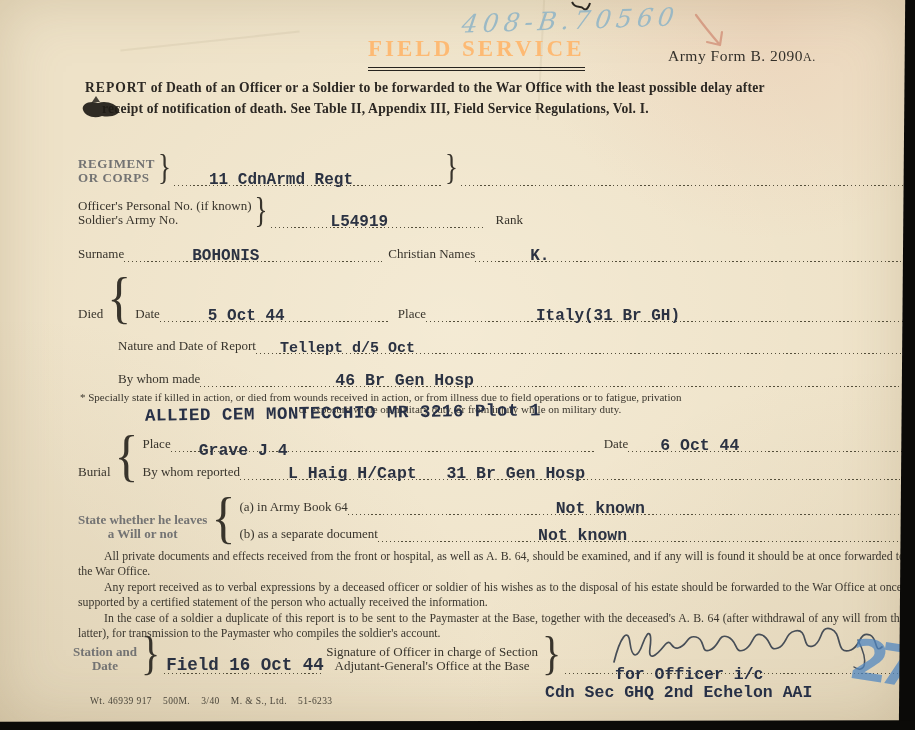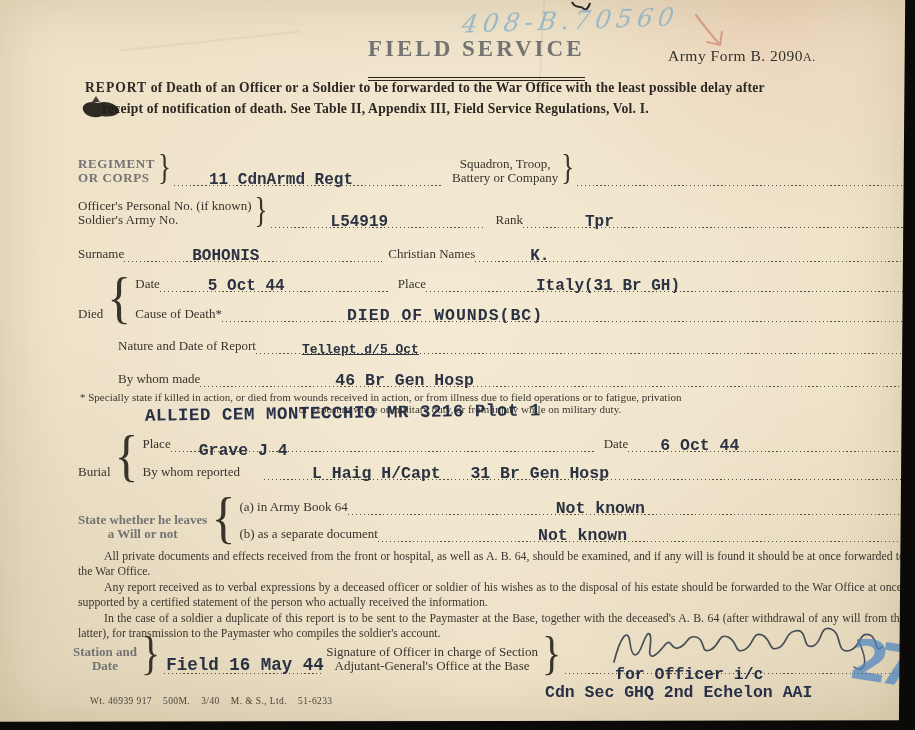--- a/index.html
+++ b/index.html
@@ -41,21 +41,21 @@
   .br3 { font-size:50px; font-weight:400; color:#38342c; transform:scaleY(1.15); padding:0 4px; line-height:1; }
   .twolines { display:flex; flex-direction:column; justify-content:center; }
   .ctr { text-align:center; }
   .hw-blue {
     position:absolute; font-family:"DejaVu Serif", serif; font-style:italic;
     color:#93b6c6; letter-spacing:5px; font-size:25px;
     transform:rotate(-2deg) skewX(-10deg); opacity:0.9;
   }
   .title {
     position:absolute; font-size:23px; font-weight:bold; letter-spacing:3px;
-    color:#737373; border-bottom:4px double #26231e; padding-bottom:15px;
+    color:#fdba74; border-bottom:4px double #26231e; padding-bottom:5px;
   }
   .formno { position:absolute; font-size:15.5px; color:#33302a; letter-spacing:0.5px; }
   .formno .sfx { font-size:12px; }
   .rpt { position:absolute; font-weight:bold; font-size:13.6px; color:#2c2823; letter-spacing:0.2px; }
   .fnote { position:absolute; font-size:11px; color:#3a362e; }
   .paras { position:absolute; font-size:11.8px; line-height:1.28; color:#3a362e; text-align:justify; }
   .paras p { margin:0 0 1px 0; text-indent:26px; }
   .typed-big {
     position:absolute; font-family:"Liberation Mono","DejaVu Sans Mono",monospace;
     font-weight:bold; color:#273046; white-space:pre;
@@ -99,41 +99,34 @@
 
 <div class="frow" style="left:78px; top:148px; width:827px; height:38px;">
   <div class="twolines">
     <span class="lbl b" style="letter-spacing:0.6px;">REGIMENT</span>
     <span class="lbl b" style="letter-spacing:0.6px;">OR CORPS</span>
   </div>
   <span class="br2">}</span>
   <div class="dots" style="width:268px;">
     <span class="tv" style="left:35px;">11 CdnArmd Regt</span>
   </div>
-  <div class="twolines" style="margin-left:10px; text-align:center;">
-    <span class="lbl">Squadron, Troop,</span>
-    <span class="lbl">Battery or Company</span>
-  </div>
   <span class="br2">}</span>
   <div class="dots" style="flex:1;"></div>
 </div>
 
 <div class="frow" style="left:78px; top:192px; width:827px; height:36px;">
   <div class="twolines">
     <span class="lbl">Officer's Personal No. (if known)</span>
     <span class="lbl">Soldier's Army No.</span>
   </div>
   <span class="br2">}</span>
   <div class="dots" style="width:215px;">
     <span class="tv" style="left:60px;">L54919</span>
   </div>
   <span class="lbl" style="margin-left:10px;">Rank</span>
-  <div class="dots" style="flex:1;">
-    <span class="tv" style="left:62px;">Tpr</span>
-  </div>
 </div>
 
 <div class="frow" style="left:78px; top:238px; width:827px; height:24px;">
   <span class="lbl">Surname</span>
   <div class="dots" style="width:258px;">
     <span class="tv" style="left:68px;">BOHONIS</span>
   </div>
   <span class="lbl" style="margin-left:6px;margin-top:32px;">Christian Names</span>
   <div class="dots" style="flex:1;">
     <span class="tv" style="left:55px;">K.</span>
@@ -147,33 +140,27 @@
     <div class="r" style="height:32px;">
       <span class="lbl">Date</span>
       <div class="dots" style="width:230px;">
         <span class="tv" style="left:48px;">5 Oct 44</span>
       </div>
       <span class="lbl" style="margin-left:8px;">Place</span>
       <div class="dots" style="flex:1;">
         <span class="tv" style="left:110px;">Italy(31 Br GH)</span>
       </div>
     </div>
-    <div class="r" style="height:30px;">
-      <span class="lbl">Cause of Death*</span>
-      <div class="dots" style="flex:1;">
-        <span class="tv" style="left:125px; font-size:16.5px; letter-spacing:1px;">DIED OF WOUNDS(BC)</span>
-      </div>
-    </div>
   </div>
 </div>
 
 <div class="frow" style="left:118px; top:330px; width:787px; height:24px;">
   <span class="lbl">Nature and Date of Report</span>
   <div class="dots" style="flex:1;">
-    <span class="tv" style="left:46px; font-size:13px;text-decoration:underline;">Tellept d/5 Oct</span>
+    <span class="tv" style="left:24px; font-size:15px;">Tellept d/5 Oct</span>
   </div>
 </div>
 
 <div class="frow" style="left:118px; top:363px; width:787px; height:24px;">
   <span class="lbl">By whom made</span>
   <div class="dots" style="flex:1;">
     <span class="tv" style="left:135px; font-size:16.5px;">46 Br Gen Hosp</span>
   </div>
 </div>
 
@@ -189,21 +176,21 @@
     <div class="r" style="height:28px;">
       <span class="lbl">Place</span>
       <div class="dots" style="width:425px;">
         <span class="tv" style="left:28px; bottom:-8px; font-size:16.5px;">Grave J 4</span>
       </div>
       <span class="lbl" style="margin-left:8px;">Date</span>
       <div class="dots" style="flex:1;">
         <span class="tv" style="left:32px; font-size:16.5px;">6 Oct 44</span>
       </div>
     </div>
-    <div class="r" style="height:28px;gap:24px;">
+    <div class="r" style="height:28px;">
       <span class="lbl">By whom reported</span>
       <div class="dots" style="flex:1;">
         <span class="tv" style="left:48px; font-size:16.5px;">L Haig H/Capt   31 Br Gen Hosp</span>
       </div>
     </div>
   </div>
 </div>
 
 <div class="grp" style="left:78px; top:486px; width:827px; height:56px;">
   <div class="twolines ctr">
@@ -233,21 +220,21 @@
   <p>In the case of a soldier a duplicate of this report is to be sent to the Paymaster at the Base, together with the deceased's A. B. 64 (after withdrawal of any will from the latter), for transmission to the Paymaster who compiles the soldier's account.</p>
 </div>
 
 <div class="frow" style="left:73px; top:634px; width:832px; height:40px;">
   <div class="twolines ctr">
     <span class="lbl b">Station and</span>
     <span class="lbl b">Date</span>
   </div>
   <span class="br3" style="font-size:40px;">}</span>
   <div class="dots" style="width:160px;">
-    <span class="tv" style="left:2px; bottom:-1px; font-size:17.5px;">Field 16 May 44</span>
+    <span class="tv" style="left:2px; bottom:-1px; font-size:17.5px;">Field 16 Oct 44</span>
   </div>
   <div class="twolines ctr" style="margin-left:2px;">
     <span class="lbl">Signature of Officer in charge of Section</span>
     <span class="lbl">Adjutant-General's Office at the Base</span>
   </div>
   <span class="br3" style="font-size:40px;">}</span>
   <div class="dots" style="flex:1;"></div>
 </div>
 
 <svg style="left:606px; top:610px;" width="280" height="66">

